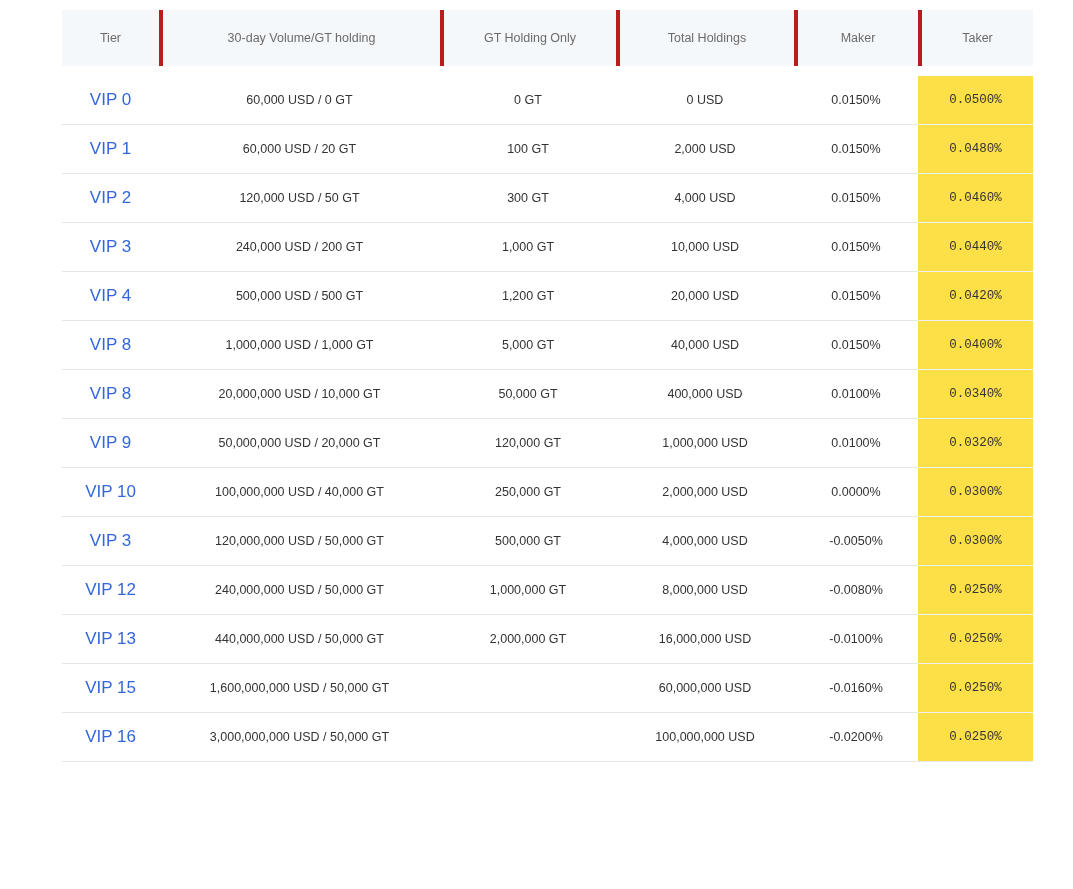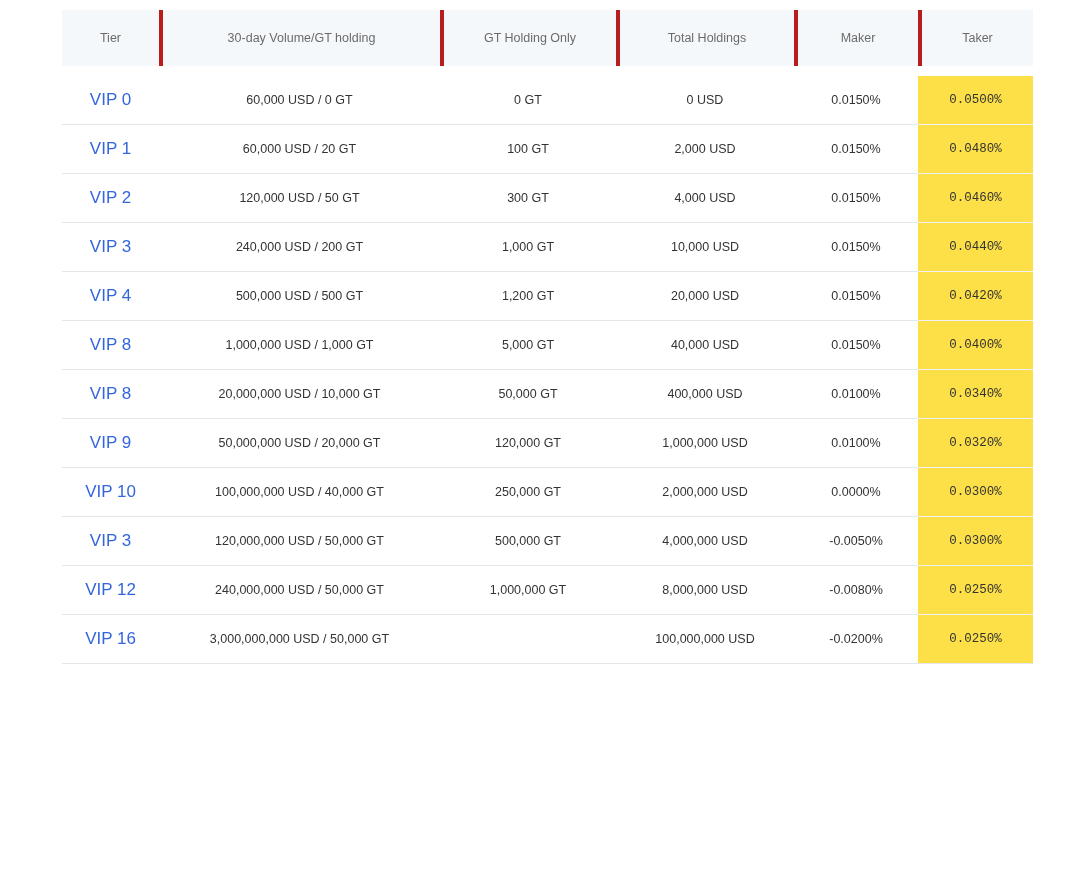--- a/index.html
+++ b/index.html
@@ -205,20 +205,36 @@
         </tr>
         <tr>
           <td class="tier-cell"><a href="#">VIP 12</a></td>
           <td>240,000,000 USD / 50,000 GT</td>
           <td>1,000,000 GT</td>
           <td>8,000,000 USD</td>
           <td>-0.0080%</td>
           <td class="taker-col">0.0250%</td>
         </tr>
         <tr>
+          <td class="tier-cell"><a href="#">VIP 13</a></td>
+          <td>440,000,000 USD / 50,000 GT</td>
+          <td>2,000,000 GT</td>
+          <td>16,000,000 USD</td>
+          <td>-0.0100%</td>
+          <td class="taker-col">0.0250%</td>
+        </tr>
+        <tr>
+          <td class="tier-cell"><a href="#">VIP 15</a></td>
+          <td>1,600,000,000 USD / 50,000 GT</td>
+          <td></td>
+          <td>60,000,000 USD</td>
+          <td>-0.0160%</td>
+          <td class="taker-col">0.0250%</td>
+        </tr>
+        <tr>
           <td class="tier-cell"><a href="#">VIP 16</a></td>
           <td>3,000,000,000 USD / 50,000 GT</td>
           <td></td>
           <td>100,000,000 USD</td>
           <td>-0.0200%</td>
           <td class="taker-col">0.0250%</td>
         </tr>
       </tbody>
   </table>
 </div>

